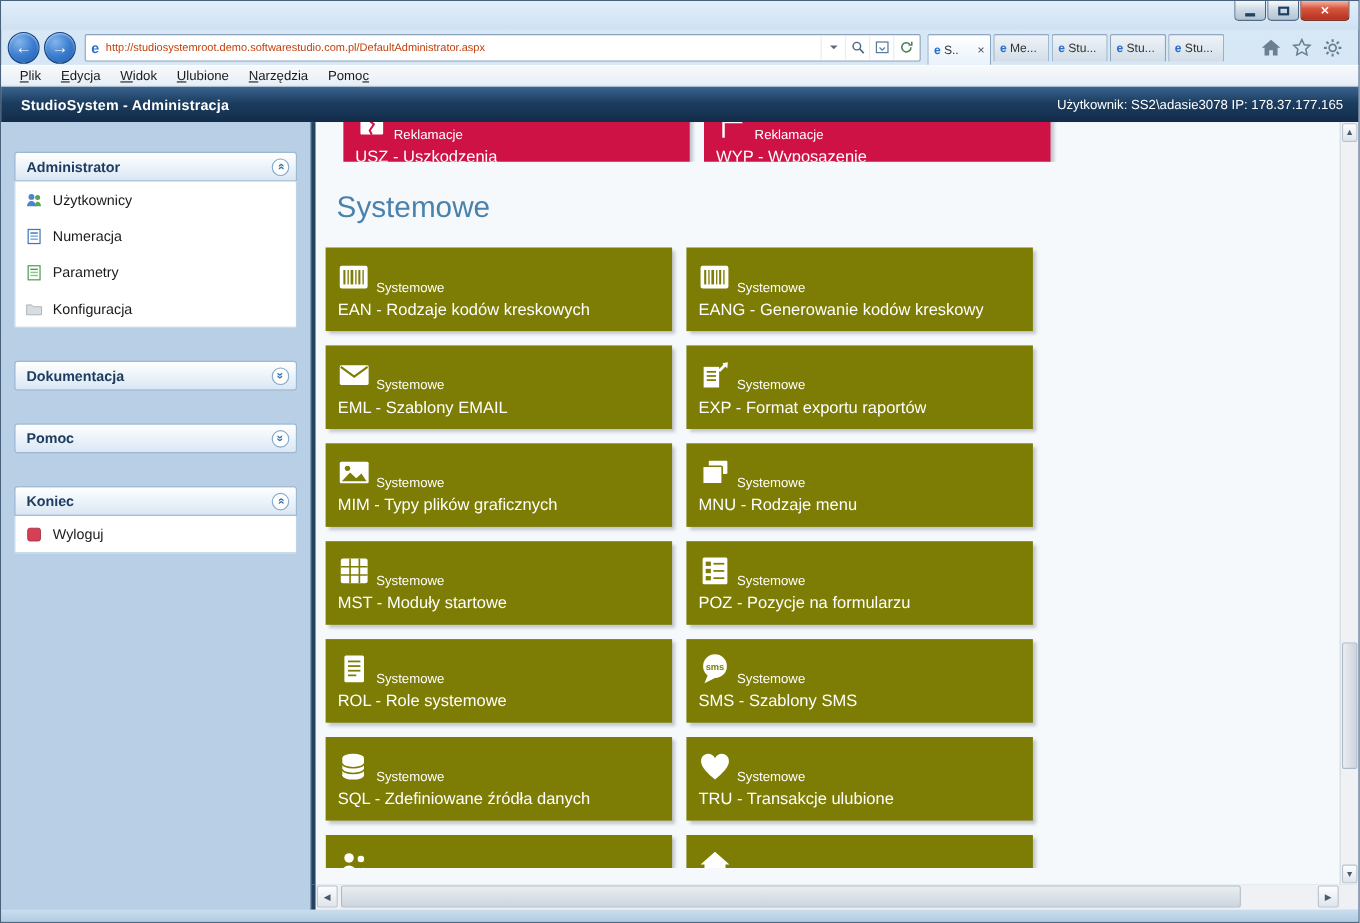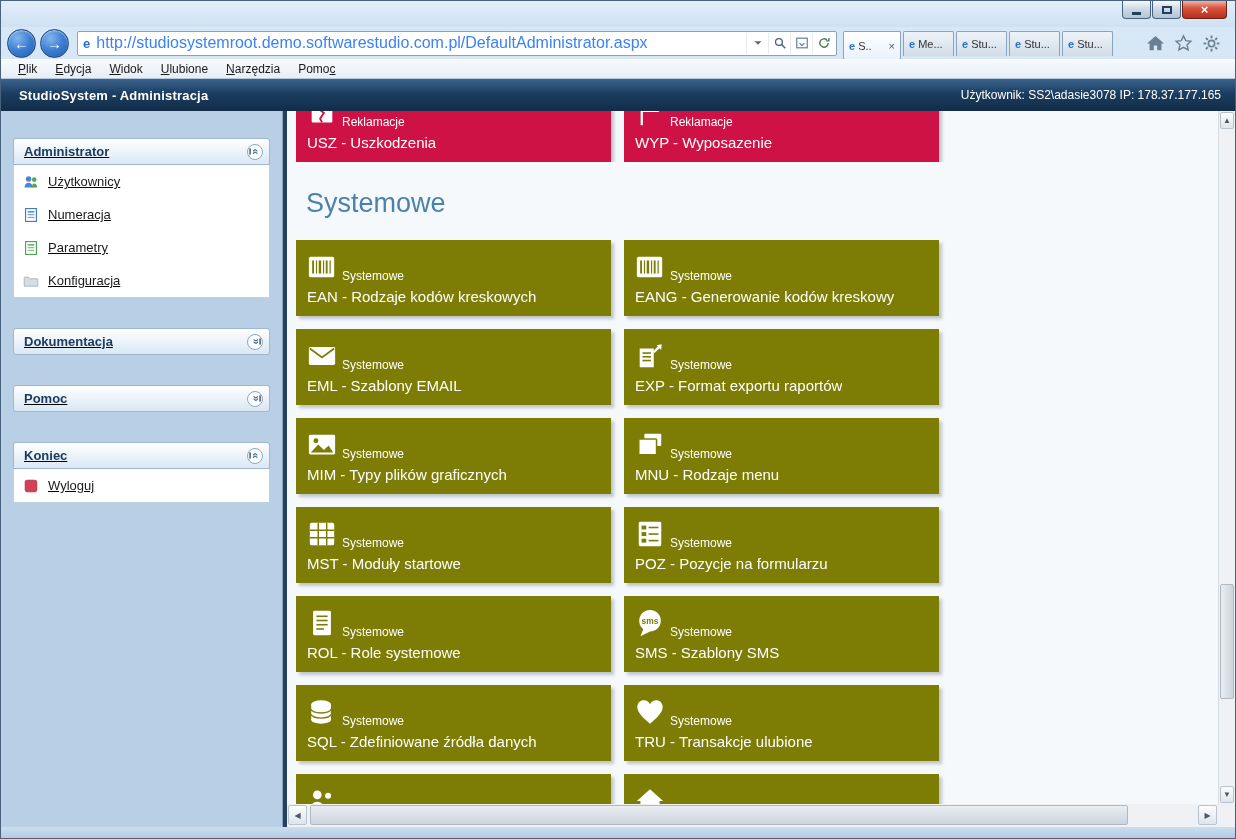--- a/index.html
+++ b/index.html
@@ -25,21 +25,21 @@
   .navbar { height:32px; display:flex; align-items:center; padding:0 6px; }
   .nav-circle { width:29px; height:29px; border-radius:50%; margin-right:4px; flex:none;
           background:radial-gradient(circle at 35% 30%, #83b5ec 0%, #3c7dd1 50%, #1f5aa8 100%);
           border:1px solid #16457e; color:#fff; display:flex; align-items:center;
           justify-content:center; font-size:15px; font-weight:bold;
           box-shadow:inset 0 1px 2px rgba(255,255,255,.6); }
   .addressbar { height:25px; width:760px; margin-left:4px; background:#fff;
           border:1px solid #8ba3ba; border-radius:2px; display:flex; align-items:center;
           padding:0 2px 0 5px; }
   .addr-e { color:#2a6fc8; font-weight:bold; font-size:13px; margin-right:6px; }
-  .addr-url { flex:1; font-size:16px; color:#3b82f6; white-space:nowrap; overflow:hidden; }
+  .addr-url { flex:1; font-size:10px; color:#c2410c; white-space:nowrap; overflow:hidden; }
   .addr-tool { width:22px; height:21px; display:flex; align-items:center; justify-content:center;
           border-left:1px solid #e7ecf1; }
   .addr-tool svg { width:14px; height:14px; }
   .tabs { display:flex; align-self:flex-end; margin-left:6px; }
   .tab { height:25px; width:51px; display:flex; align-items:center; padding:0 5px;
           border:1px solid #8aa4bc; border-bottom:none; border-radius:2px 2px 0 0;
           margin-right:2px; background:linear-gradient(#eef3f8,#d2dde8); font-size:11px;
           color:#333; overflow:hidden; }
   .tab.active { background:linear-gradient(#ffffff,#e9f2fb); height:28px; width:58px; }
   .tab .e-icon { color:#2a6fc8; font-weight:bold; font-size:11px; margin-right:3px; flex:none; }
@@ -59,21 +59,21 @@
   .appheader { height:32px; background:linear-gradient(180deg,#39648e,#1c3d60 45%,#122c49);
           display:flex; align-items:center; justify-content:space-between;
           padding:0 14px 0 18px; color:#fff; }
   .app-title { font-size:13px; font-weight:bold; letter-spacing:.2px;text-align:center; }
   .app-user  { font-size:12px; }
 
   
   .appbody { flex:1; min-height:0; display:flex; }
 
   .sidebar { width:281px; background:#b9cfe5; padding:27px 12px 0 12px; }
-  .sb-section { margin-bottom:30px;text-decoration:underline; }
+  .sb-section { margin-bottom:30px; }
   .sb-header { height:27px; background:linear-gradient(#ffffff,#d9e7f4);
           border:1px solid #9cb8d2; border-radius:3px; display:flex; align-items:center;
           padding:0 6px 0 10px; }
   .sb-section.open .sb-header { border-radius:3px 3px 0 0; }
   .sb-header .t { flex:1; font-size:13px; font-weight:bold; color:#1d3c60; }
   .chev { width:16px; height:16px; border-radius:50%; background:#fff; flex:none;
           border:1px solid #86a8c8; color:#3a74ae; display:flex; align-items:center;
           justify-content:center; font-size:11px; font-weight:bold; }
   .chev span { display:block; line-height:1; }
   .chev.up span   { transform:rotate(90deg); }
@@ -81,21 +81,21 @@
   .sb-items { background:#fff; border:1px solid #bdd2e4; border-top:none; }
   .sb-item { height:33px; display:flex; align-items:center; padding-left:9px;
           font-size:13px; color:#1a1a1a; }
   .sb-item .ic { width:16px; height:16px; margin-right:9px; flex:none; }
   .sb-item .ic svg { width:100%; height:100%; }
 
   .splitter { width:5px; background:#24425f; border-left:1px solid #8aa6c0; }
 
   .content { flex:1; min-width:0; background:#f6f9fc; padding-left:9px; overflow:hidden; }
   .top-tiles { display:grid; grid-template-columns:315px 315px; column-gap:13px;
-          height:51px; overflow:hidden; }
+          height:36px; overflow:hidden;margin-left:16px; }
   .top-tiles .tile { margin-top:-25px; }
   .section-title { font-size:27px; line-height:32px; font-weight:normal; color:#4a82ac;
           margin:25px 0 21px 10px; }
   .tile-grid { display:grid; grid-template-columns:315px 315px; gap:13px 13px; }
   .bottom-tiles { margin-top:13px; height:30px; overflow:hidden;
           display:grid; grid-template-columns:315px 315px; column-gap:13px; }
   .tile { position:relative; height:76px; color:#fff;
           box-shadow:3px 3px 3px rgba(110,120,130,.4); }
   .tile.olive   { background:#7d7d05; --tile-bg:#7d7d05; }
   .tile.crimson { background:#ce1245; --tile-bg:#ce1245; }

